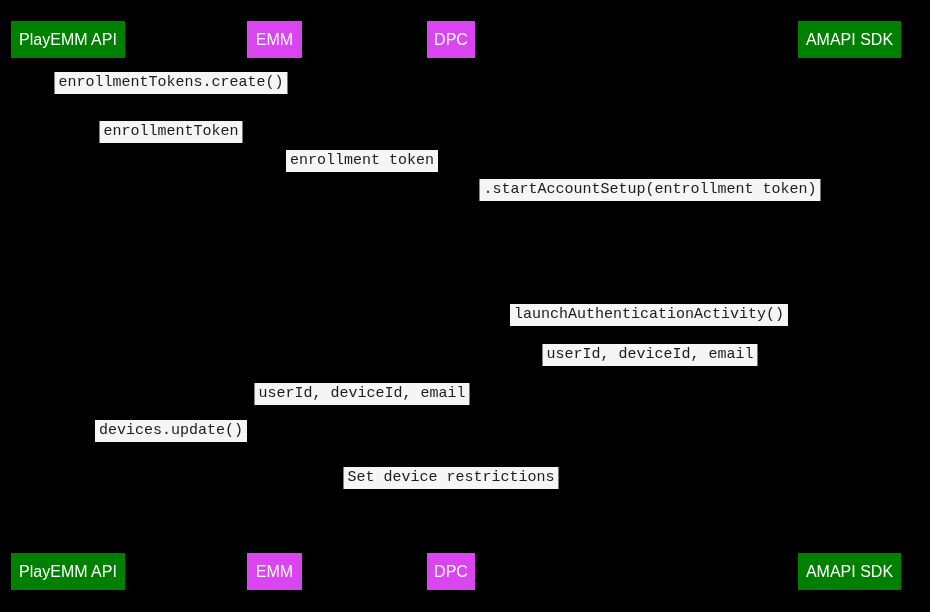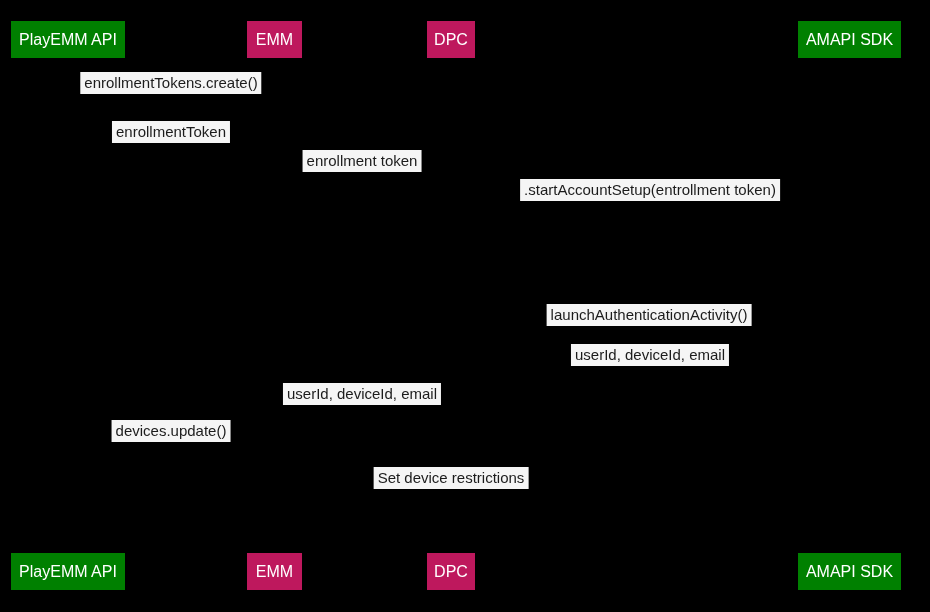--- a/index.html
+++ b/index.html
@@ -12,36 +12,37 @@
   }
   .participant{
     position:absolute;
     height:37px;
     display:flex;align-items:center;justify-content:center;
     color:#fff;
     font-size:16px;
     white-space:nowrap;
   }
   .p-green{background:#008000;}
-  .p-blue{background:#be185d;}
+  .p-blue{background:#d946ef;}
   .lifeline{
     position:absolute;
     width:1px;top:58px;height:495px;
     background:#000; 
   }
   .msg{
     position:absolute;
     transform:translateX(-50%);
     background:#f5f5f5;
     color:#1c1c1c;
     font-size:15px;
     line-height:20px;
     padding:1px 4px;
     text-align:center;
     white-space:nowrap;
+    font-family:Liberation Mono, monospace;
   }
   .msg span{display:block;white-space:nowrap;}
 </style>
 </head>
 <body>
 
 <div class="canvas">
 
   <div class="lifeline" style="left:68px"></div>
   <div class="lifeline" style="left:274px"></div>

